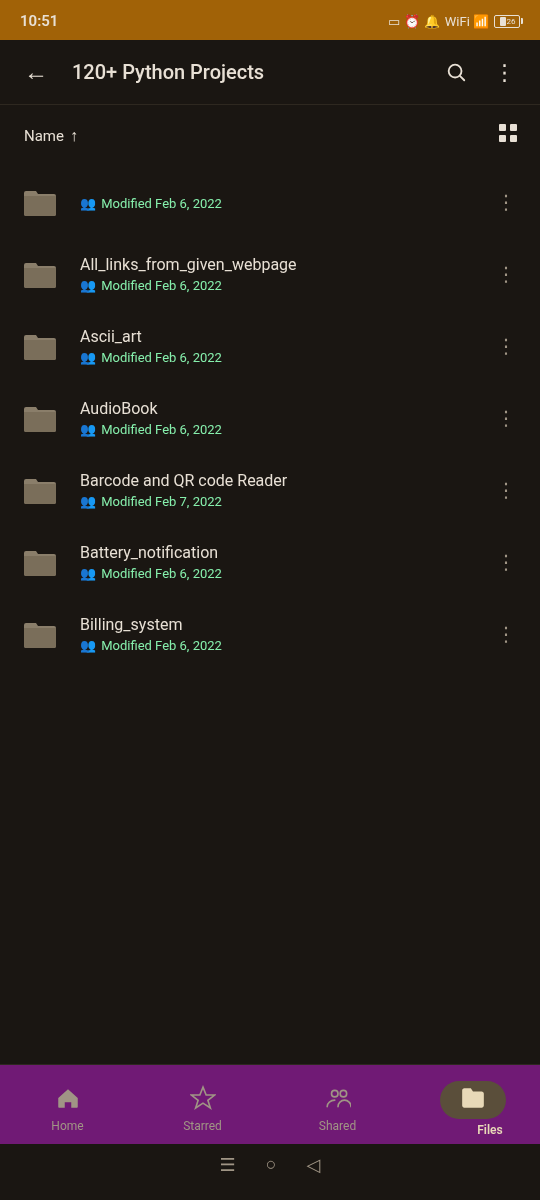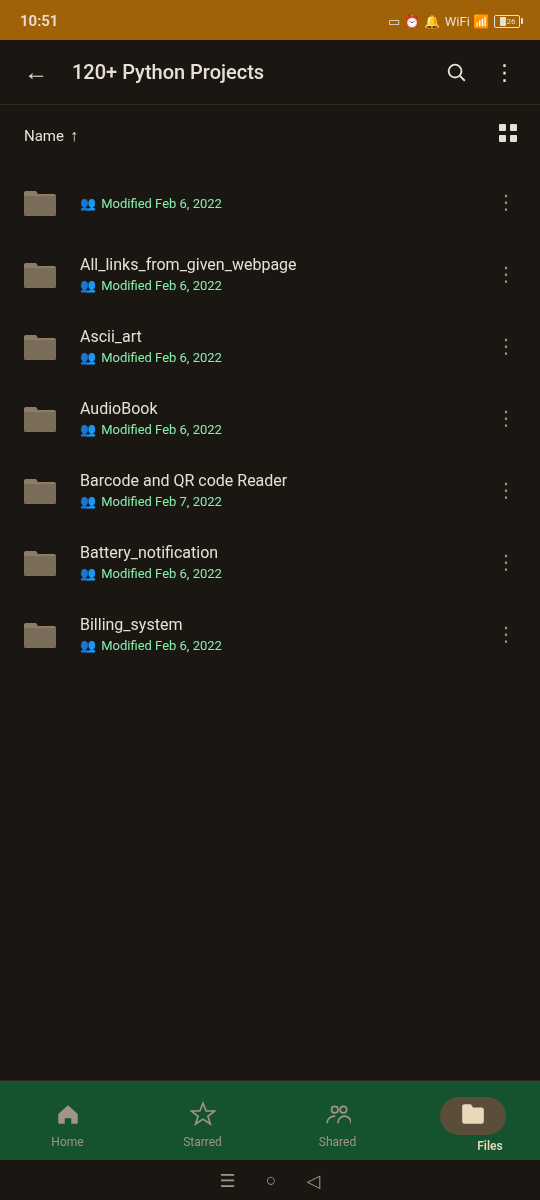--- a/index.html
+++ b/index.html
@@ -197,25 +197,25 @@
     }
     .more-dots {
       font-size: 20px;
       color: #a09585;
       letter-spacing: 0;
     }
 
     
     .bottom-nav {
       position: absolute;
-      bottom: 0;
+      bottom: 16px;
       left: 0;
       right: 0;
       height: 120px;
-      background: #14532d;
+      background: #701a75;
     }
     .bottom-nav-bar {
       display: flex;
       height: 80px;
       border-top: 1px solid #2e2820;
     }
     .nav-item {
       flex: 1;
       display: flex;
       flex-direction: column;

